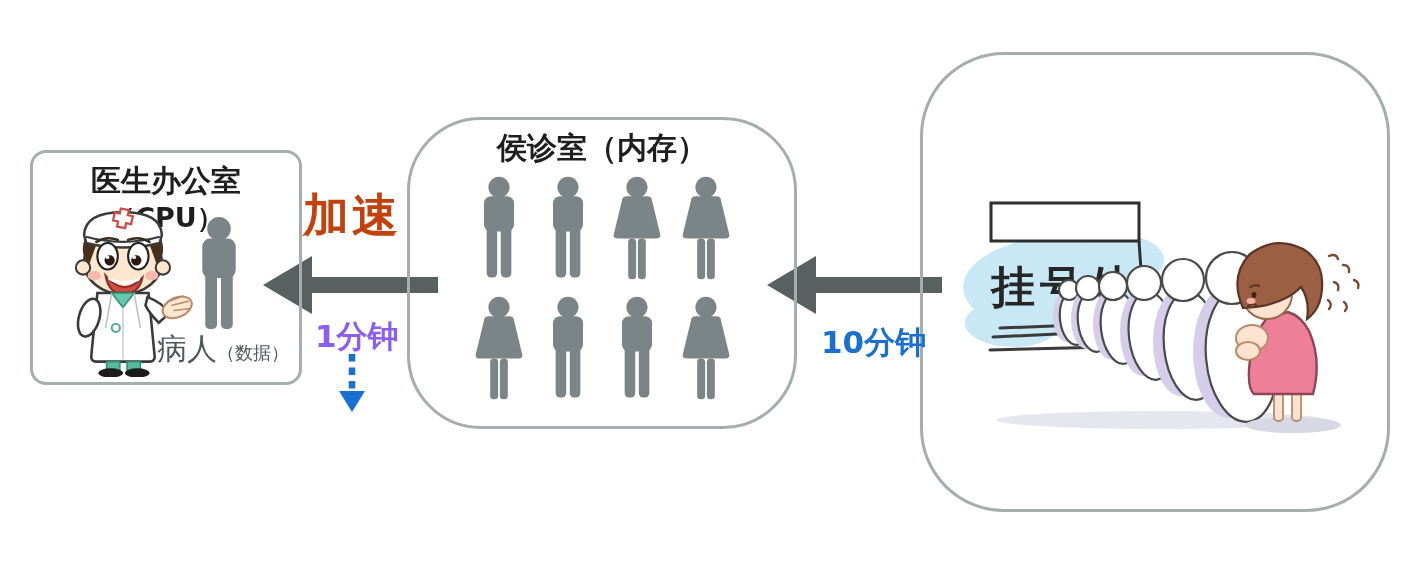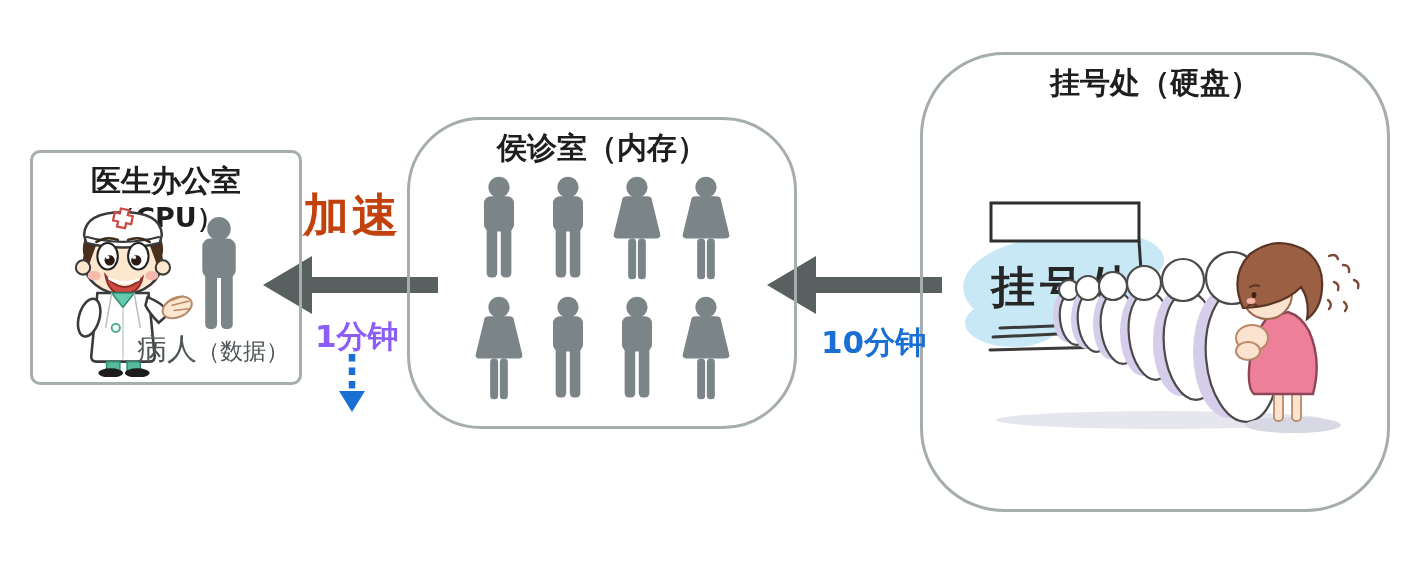--- a/index.html
+++ b/index.html
@@ -1,31 +1,31 @@
 <!DOCTYPE html>
 <html><head>
 <meta charset="utf-8">
 <style>
   html,body{margin:0;padding:0;background:#fff;}
   .stage{position:relative;width:1420px;height:566px;background:#ffffff;overflow:hidden;
          font-family:"DejaVu Sans","Liberation Sans",sans-serif;}
   
   .box{position:absolute;border:3px solid #a6adad;background:transparent;z-index:2;box-sizing:border-box;}
-  #box-office{left:30px;top:150px;width:272px;height:235px;border-radius:10px;}
+  #box-office{left:30px;top:150px;width:272px;height:235px;border-radius:16px;}
   #box-memory{left:407px;top:117px;width:390px;height:312px;border-radius:74px;}
   #box-disk{left:920px;top:52px;width:470px;height:460px;border-radius:84px;}
   .box-title{text-align:center;font-size:30px;font-weight:bold;color:#1e1e1e;margin-top:8px;white-space:nowrap;}
   .box-title .paren{font-weight:600;}
   #box-office .box-sub{text-align:center;font-size:27px;font-weight:600;color:#1e1e1e;margin-top:-2px;}
   
   #doctor-svg{position:absolute;left:14px;top:50px;width:156px;height:174px;}
   #office-person{position:absolute;left:156px;top:62px;width:60px;height:118px;color:#7b8587;}
   #patient-label{position:absolute;right:10px;top:176px;white-space:nowrap;color:#4f5658;}
   #patient-label .pname{font-size:30px;}
-  #patient-label .pparen{font-size:23px;}
+  #patient-label .pparen{font-size:18px;}
   
   .person-row{display:flex;justify-content:center;gap:9px;}
   .person-row.r1{margin-top:6px;}
   .person-row.r2{margin-top:14px;}
   .person{width:60px;height:106px;color:#7b8587;}
   .person *{fill:currentColor;}
   
   .flow-arrow{position:absolute;z-index:1;}
   #arrow-mem-cpu{left:255px;top:250px;}
   #arrow-disk-mem{left:759px;top:250px;}
@@ -165,21 +165,20 @@
         <svg class="person" viewBox="-30 -60 60 120">
           <use href="#icon-male"></use>
         </svg>
         <svg class="person" viewBox="-30 -60 60 120">
           <use href="#icon-female"></use>
         </svg>
       </div>
   </section>
 
   <section class="box" id="box-disk">
-    <div class="box-title"><span>挂号处</span><span class="paren">（硬盘）</span></div>
 
     <svg id="cartoon-svg" viewBox="0 0 430 260">
 
       <g fill="#b9e2f3" opacity="0.78">
         <ellipse cx="100" cy="95" rx="88" ry="46" transform="rotate(-4 100 95)"></ellipse>
         <ellipse cx="165" cy="72" rx="48" ry="26"></ellipse>
         <ellipse cx="62" cy="135" rx="48" ry="24"></ellipse>
         <ellipse cx="150" cy="128" rx="40" ry="22"></ellipse>
       </g>
 

